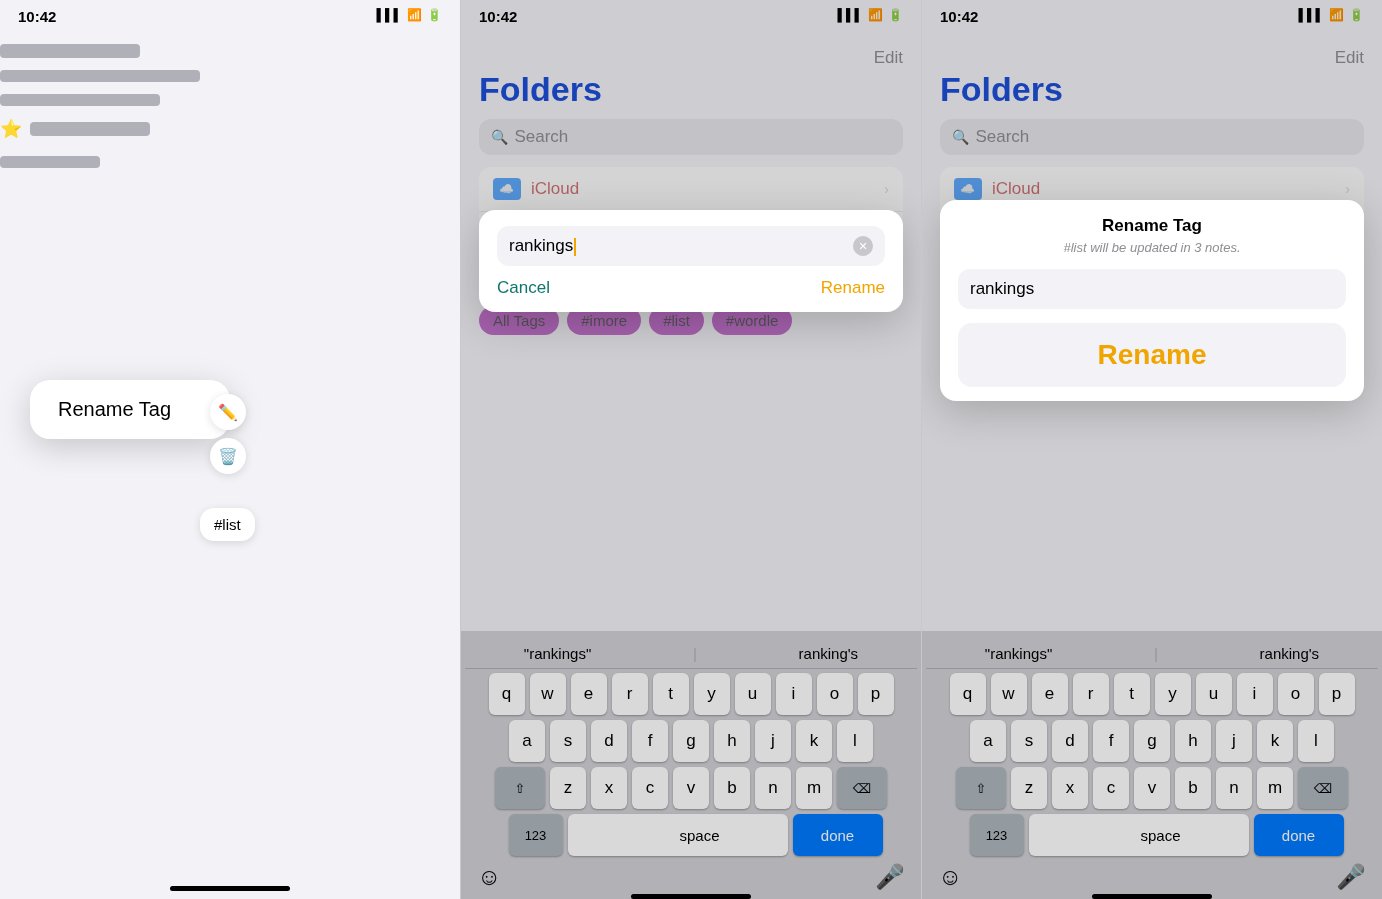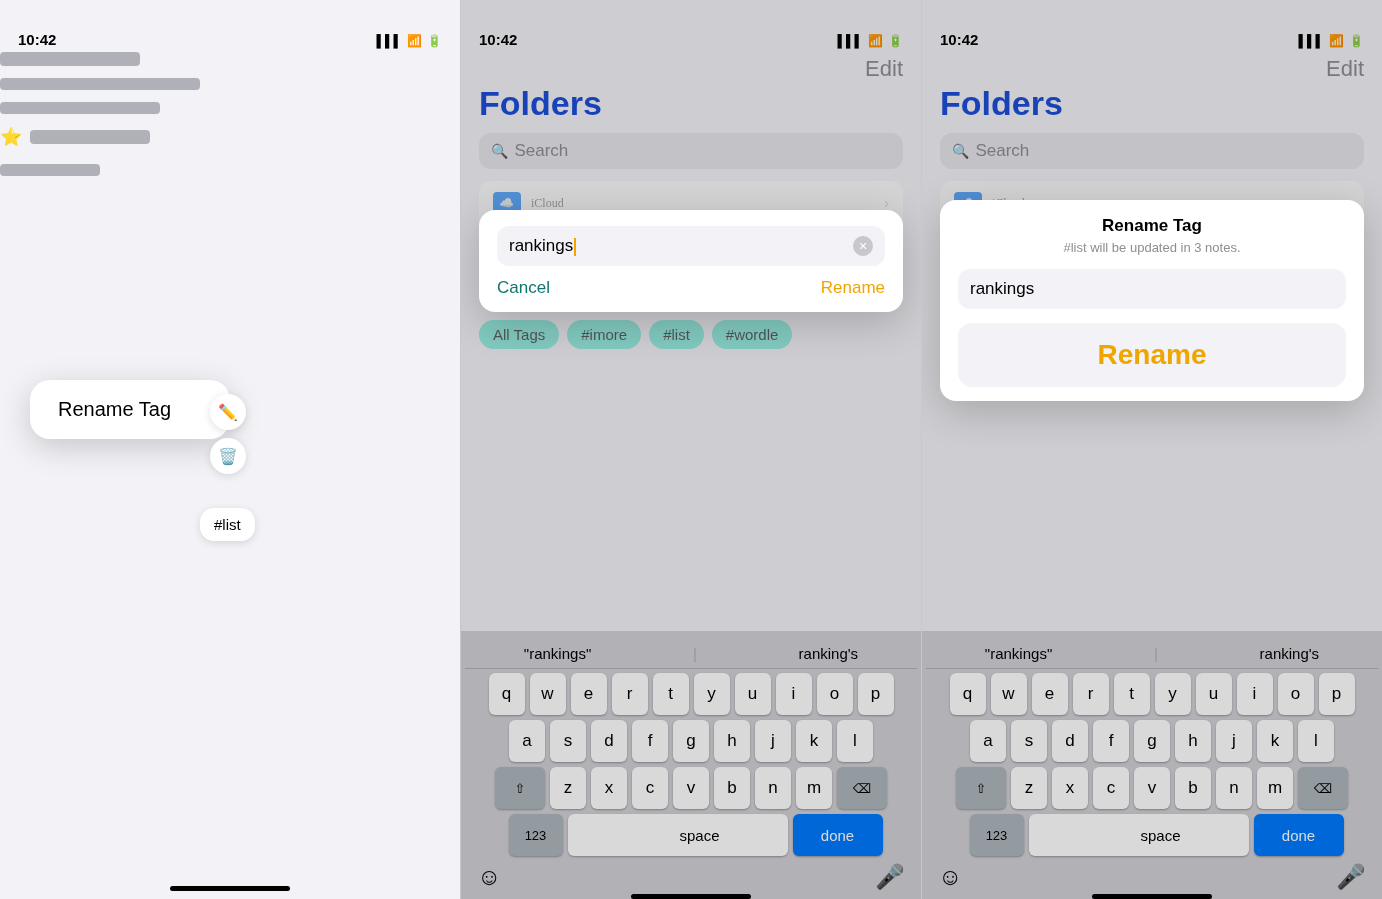--- a/index.html
+++ b/index.html
@@ -26,24 +26,23 @@
       position: relative;
       overflow: hidden;
       border-right: 1px solid #c7c7cc;
     }
     .screen:last-child { border-right: none; }
 
     
     .status-bar {
       display: flex;
       justify-content: space-between;
-      align-items: flex-end;
+      align-items: flex-start;
       padding: 8px 18px 4px;
       height: 44px;
-      margin-top: 8px;
     }
     .status-time {
       font-size: 15px;
       font-weight: 600;
       color: #000;
     }
     .status-icons {
       display: flex;
       gap: 5px;
       align-items: center;
@@ -129,21 +128,21 @@
       border-radius: 3px;
     }
 
     
     .screen-header {
       display: flex;
       justify-content: flex-end;
       padding: 4px 18px 0;
     }
     .edit-btn {
-      font-size: 22px;
+      font-size: 17px;
       color: #8e8e93;
       font-weight: 400;
     }
     .folders-title {
       font-size: 34px;
       font-weight: 700;
       color: #1d4ed8;
       padding: 2px 18px 10px;
     }
     .search-bar {
@@ -178,21 +177,21 @@
       height: 22px;
       background: #007aff;
       border-radius: 4px;
       display: flex;
       align-items: center;
       justify-content: center;
     }
     .folder-icon-img.gray {
       background: #8e8e93;
     }
-    .folder-name { flex: 1; font-size: 12px; color: #737373; font-family: Liberation Serif, serif; }
+    .folder-name { flex: 1; font-size: 17px; color: #b91c1c; }
     .folder-count { font-size: 15px; color: #8e8e93; margin-right: 4px; }
     .chevron { color: #c7c7cc; font-size: 14px; }
 
     
     .tags-section {
       padding: 0 18px;
     }
     .tags-header {
       display: flex;
       align-items: center;
@@ -200,21 +199,21 @@
       margin-bottom: 10px;
     }
     .tags-title { font-size: 22px; font-weight: 600; color: #000; }
     .tags-chevron { color: #8e8e93; font-size: 18px; }
     .tags-chips {
       display: flex;
       flex-wrap: wrap;
       gap: 8px;
     }
     .tag-chip {
-      background: #5eead4;
+      background: #a21caf;
       border-radius: 20px;
       padding: 6px 14px;
       font-size: 15px;
       color: #000;
     }
 
     
     .rename-dialog-2 {
       position: absolute;
       top: 210px;
@@ -370,20 +369,21 @@
       font-size: 17px;
       font-weight: 600;
       color: #000;
       margin-bottom: 4px;
     }
     .dialog-subtitle {
       text-align: center;
       font-size: 13px;
       color: #8e8e93;
       margin-bottom: 14px;
+      font-style: italic;
     }
     .rename-input-row-3 {
       display: flex;
       align-items: center;
       background: #f2f2f7;
       border-radius: 12px;
       padding: 10px 12px;
       margin-bottom: 14px;
     }
     .rename-big-btn {

